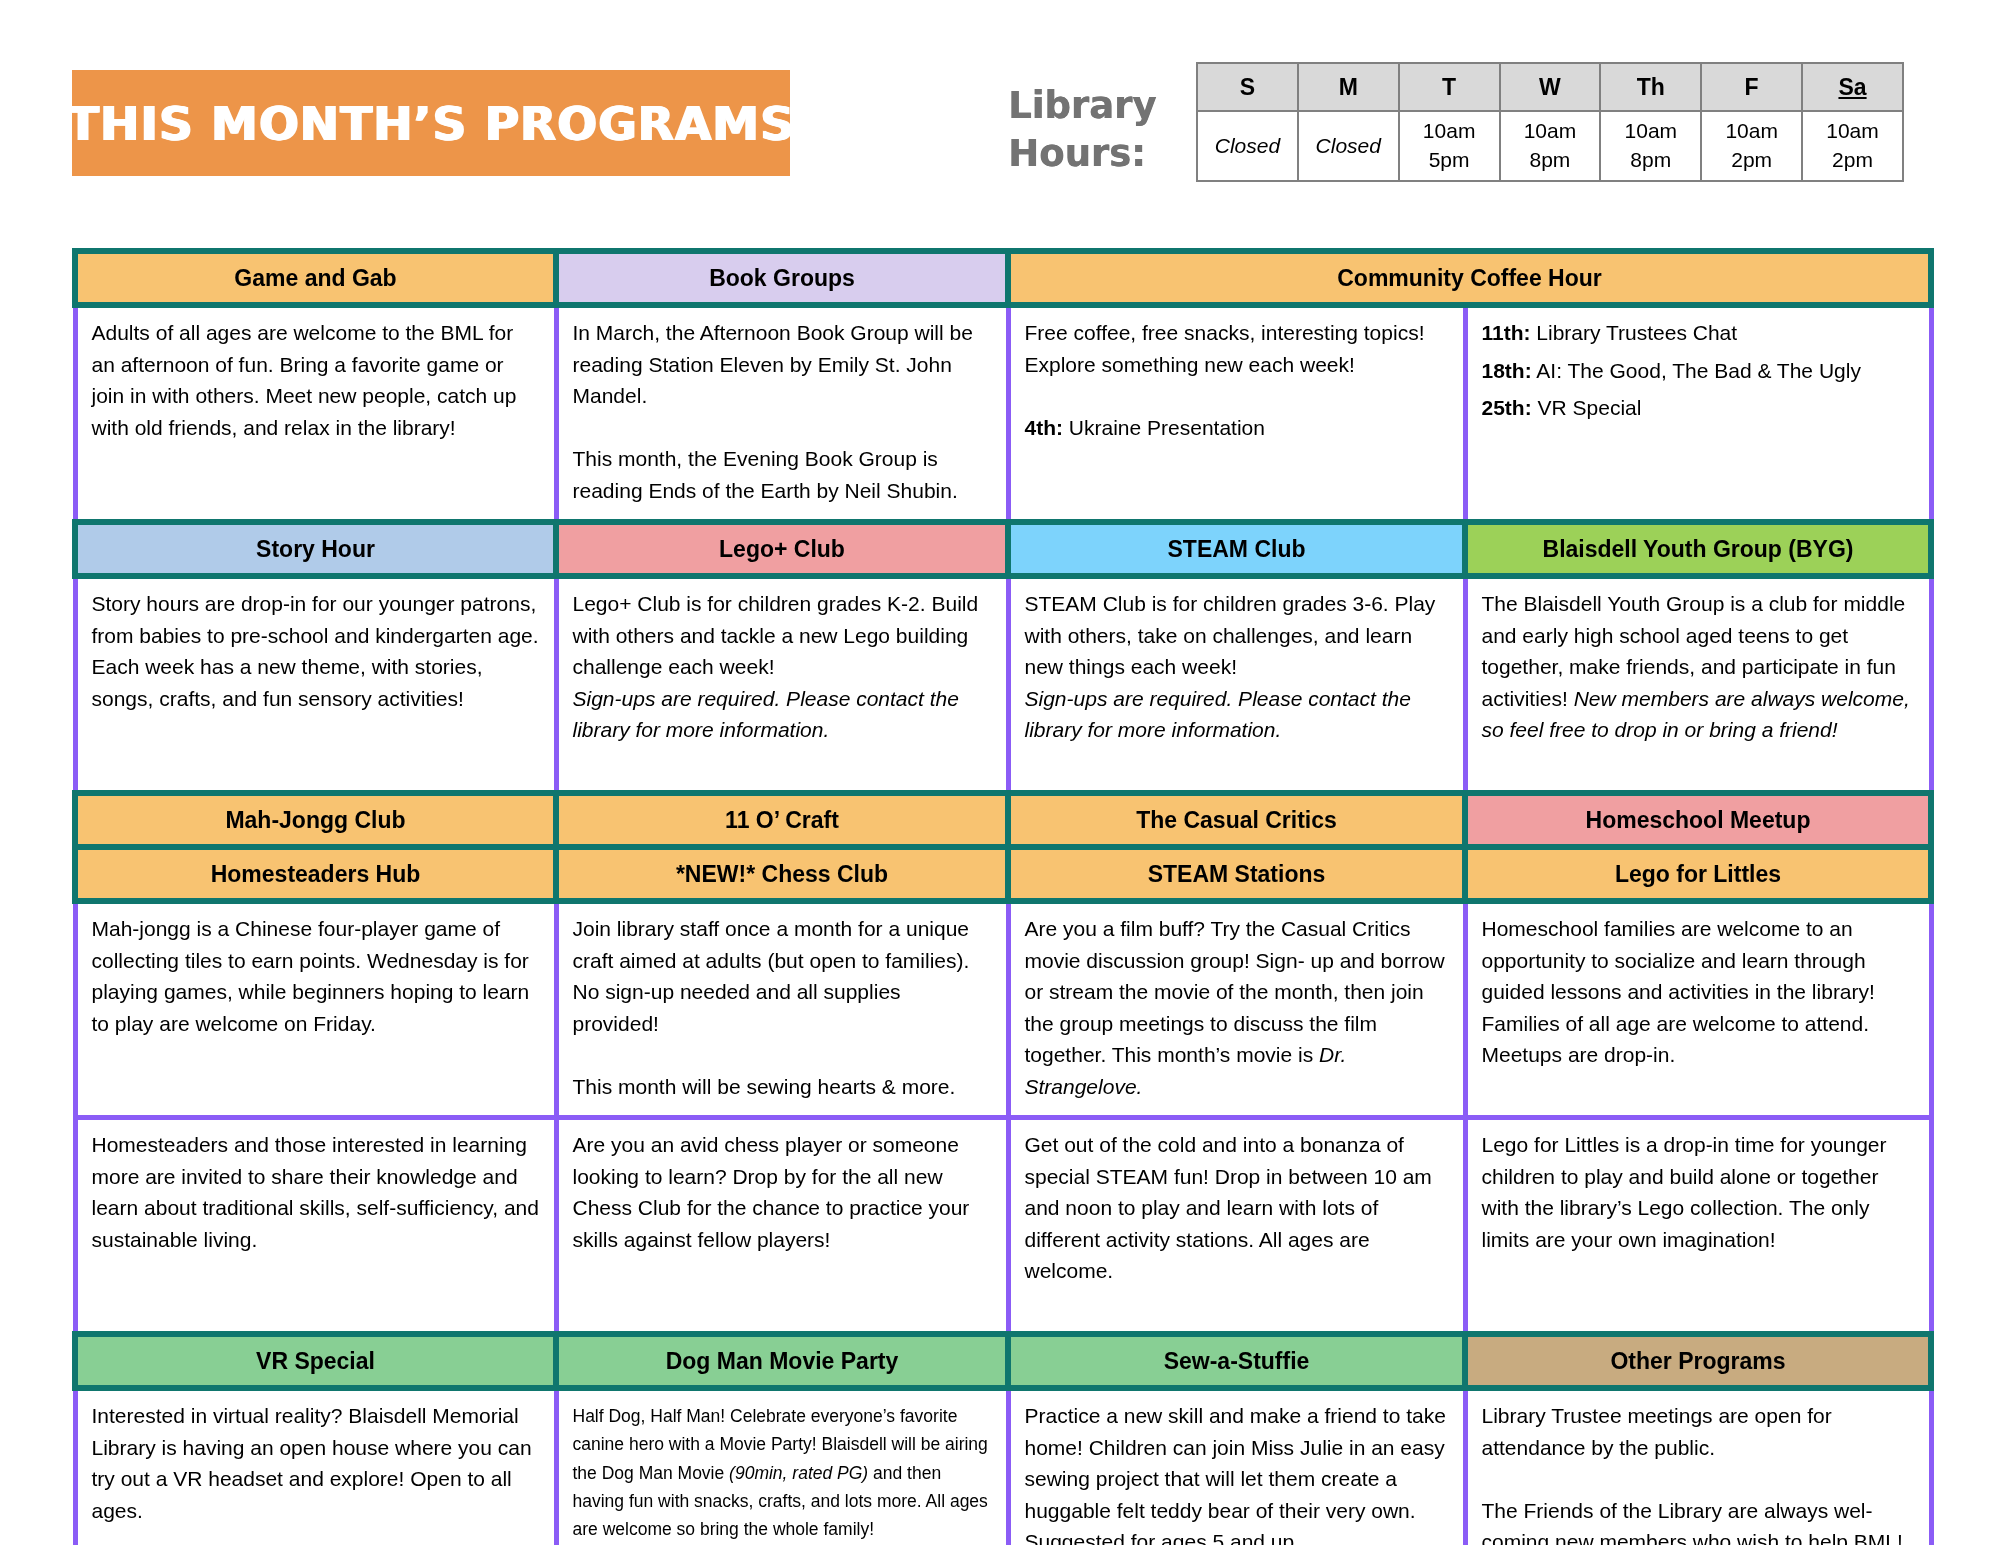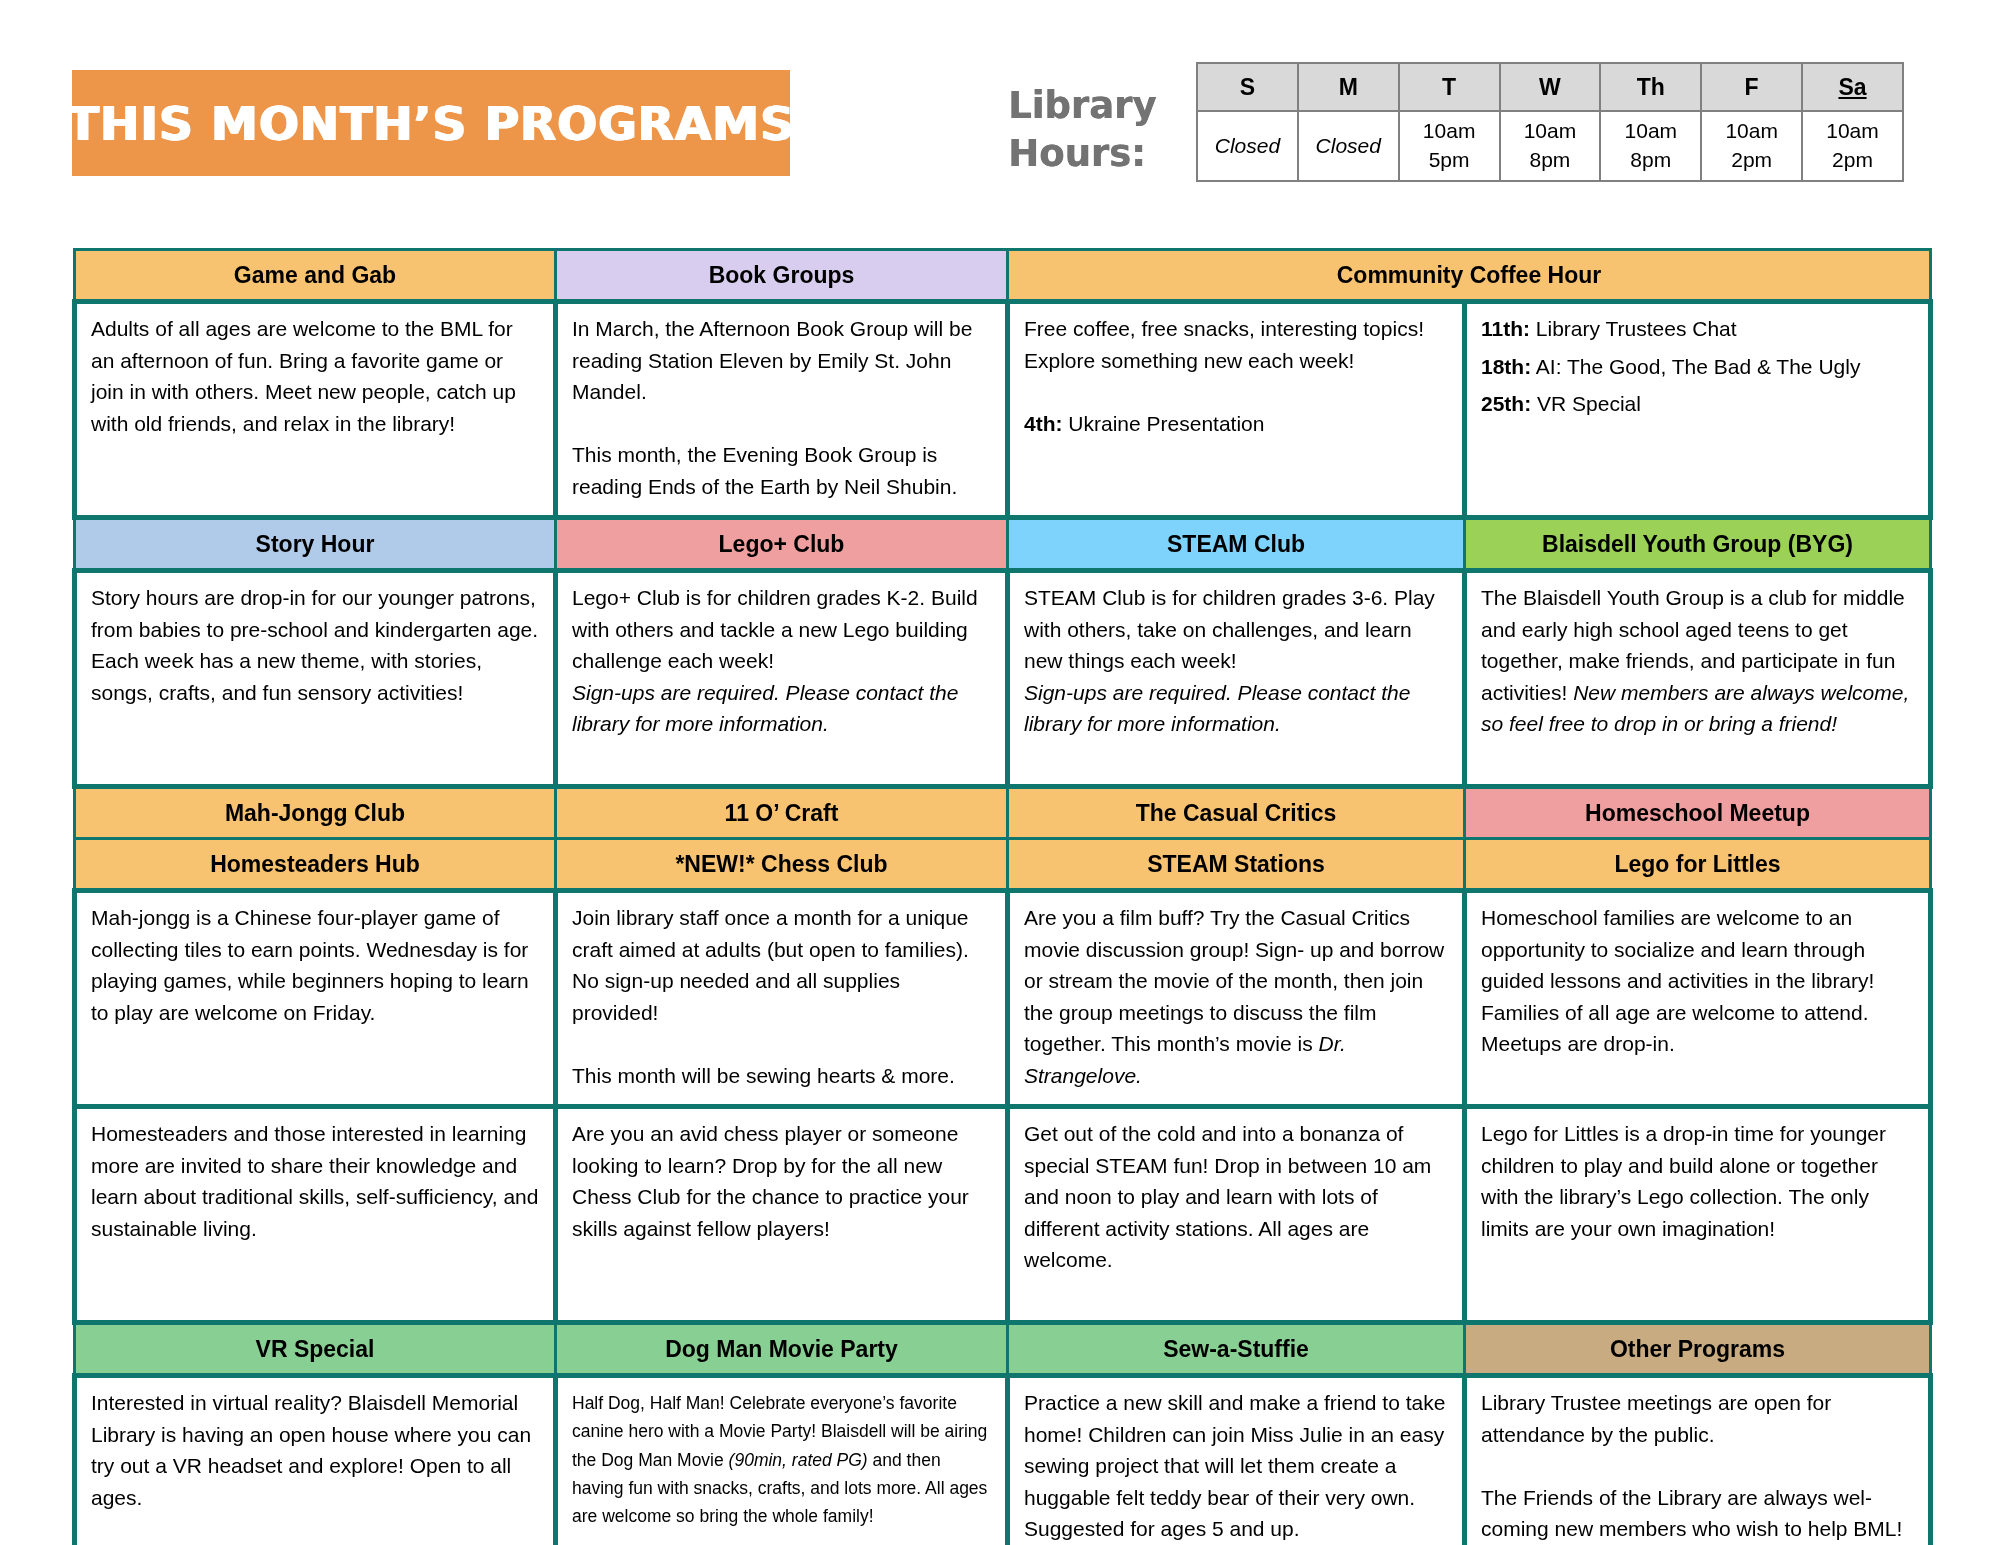--- a/index.html
+++ b/index.html
@@ -48,26 +48,26 @@
     font-size:21px;line-height:1.38;padding:0;
   }
   .hours-table td.closed{font-style:italic;}
 
   
   .programs{
     position:absolute;left:72px;top:248px;width:1856px;
     border-collapse:collapse;table-layout:fixed;
   }
   .programs th{
-    border:3px solid #0f766e;height:48px;
+    border:6px solid #0f766e;height:48px;
     font-size:23px;font-weight:700;text-align:center;
     padding:0 6px;overflow:hidden;
   }
   .programs td{
-    border:5px solid #0f766e;height:196px;
+    border:5px solid #8b5cf6;height:196px;
     vertical-align:top;text-align:left;
     padding:9px 14px 6px 14px;
     font-size:21px;line-height:1.5;
     background:#fff;overflow:hidden;
   }
   .programs td p{margin:0;}
   .programs td.spread p + p{margin-top:6px;}
   .programs td.small{font-size:17.5px;line-height:1.62;padding-top:11px;}
   .b{font-weight:700;}
   .i{font-style:italic;}

